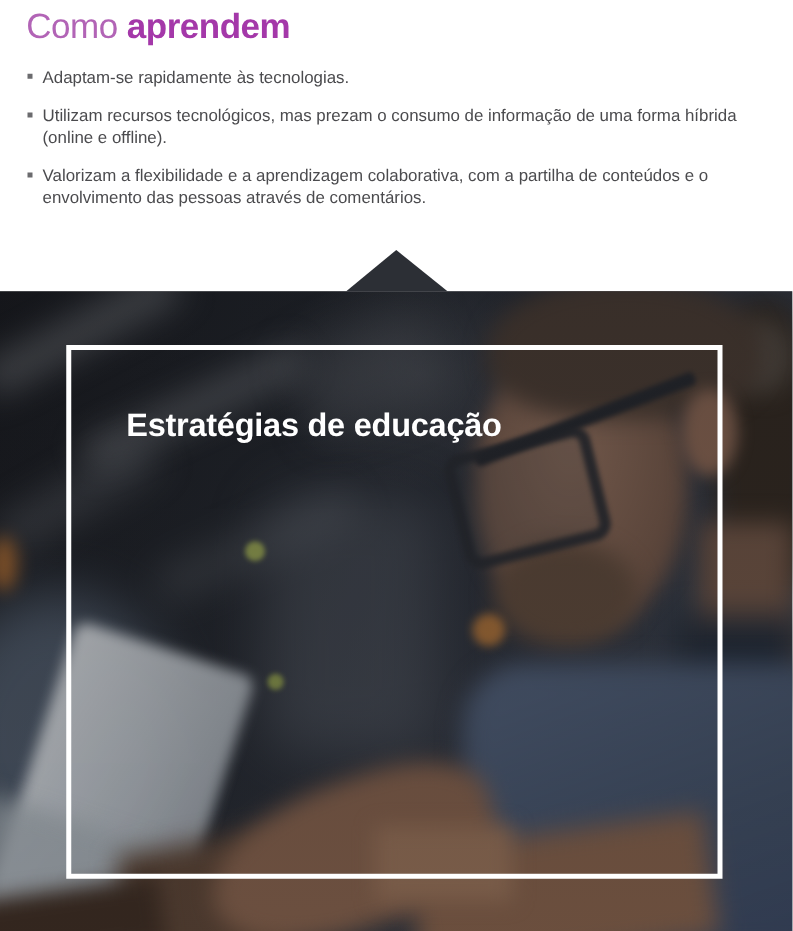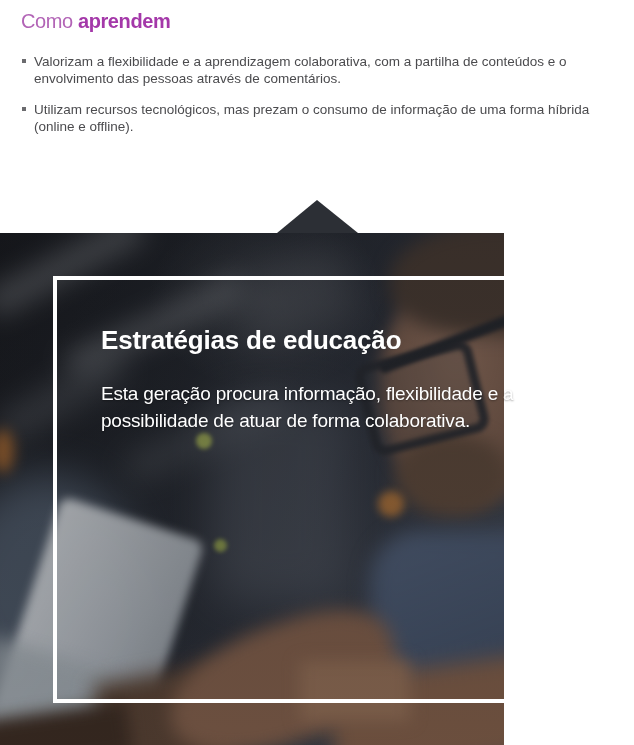--- a/index.html
+++ b/index.html
@@ -10,29 +10,29 @@
     --card-border:#ffffff;
     --section-dark:#2c2f35;
   }
   *{box-sizing:border-box;}
   html,body{margin:0;padding:0;background:#ffffff;}
   body{font-family:"Liberation Sans",sans-serif;width:634px;height:745px;overflow:hidden;}
   .page{position:relative;width:634px;height:745px;background:#ffffff;}
 
   
   .top{position:relative;width:634px;height:233px;background:#ffffff;padding:4px 20px 0 21px;}
-  .page-title{margin:0;font-size:20px;line-height:34px;font-weight:400;color:var(--title-prefix);letter-spacing:-0.4px;}
+  .page-title{margin:0;font-size:28px;line-height:34px;font-weight:400;color:var(--title-prefix);letter-spacing:-0.4px;}
   .page-title .hl{font-weight:700;color:var(--title-highlight);}
   .bullet-list{list-style:none;margin:15px 0 0 0;padding:0;}
   .bullet-list li{position:relative;padding-left:13px;margin:0 0 14px 0;max-width:586px;
     font-size:13.5px;line-height:17px;color:var(--body-text);}
   .bullet-list .marker{position:absolute;left:1px;top:6px;width:4px;height:4px;background:#6b6b6e;}
 
   
-  .hero{position:absolute;top:233px;left:0;width:504px;height:512px;}
+  .hero{position:absolute;top:233px;left:0;width:634px;height:512px;}
   .tri{position:absolute;top:-33px;left:277px;width:0;height:0;z-index:2;
     border-left:40px solid transparent;border-right:41px solid transparent;
     border-bottom:33px solid var(--section-dark);}
   .photo{position:absolute;inset:0;overflow:hidden;z-index:0;
     background:
       radial-gradient(ellipse 170px 130px at 53% 13%, rgba(160,163,168,0.20), transparent 70%),
       linear-gradient(115deg,#17181c 0%,#202329 32%,#2c3039 62%,#434a56 100%);}
   .ph{position:absolute;}
   
   .st1{left:-20px;top:18px;width:170px;height:30px;background:#7a7d81;transform:rotate(-28deg);filter:blur(13px);opacity:.55;}
@@ -82,28 +82,29 @@
 </head>
 <body>
 
 <div class="page">
 
   <header class="top">
     <h1 class="page-title"><span>Como </span><span class="hl">aprendem</span></h1>
     <ul class="bullet-list">
       <li>
         <span class="marker"></span>
+        <span>Adaptam-se rapidamente às tecnologias.</span>
+      </li>
+      <li>
+        <span class="marker"></span>
+        <span>Utilizam recursos tecnológicos, mas prezam o consumo de informação de uma forma híbrida (online e offline).</span>
       </li>
       <li>
         <span class="marker"></span>
         <span>Valorizam a flexibilidade e a aprendizagem colaborativa, com a partilha de conteúdos e o envolvimento das pessoas através de comentários.</span>
-      </li>
-      <li>
-        <span class="marker"></span>
-        <span>Utilizam recursos tecnológicos, mas prezam o consumo de informação de uma forma híbrida (online e offline).</span>
       </li>
     </ul>
   </header>
 
   <section class="hero">
     <div class="tri"></div>
 
     <div class="photo">
       <div class="ph st1"></div>
       <div class="ph st2"></div>
@@ -137,17 +138,16 @@
       <div class="ph bokor"></div>
       <div class="ph bokor2"></div>
       <div class="ph bokgr"></div>
       <div class="ph bokgr2"></div>
     </div>
 
     <div class="overlay"></div>
 
     <div class="card">
       <h2>Estratégias de educação</h2>
-      <p>Esta geração procura informação, flexibilidade e a possibilidade de atuar de forma colaborativa.</p>
     </div>
   </section>
 
 </div>
 
 </body></html>

